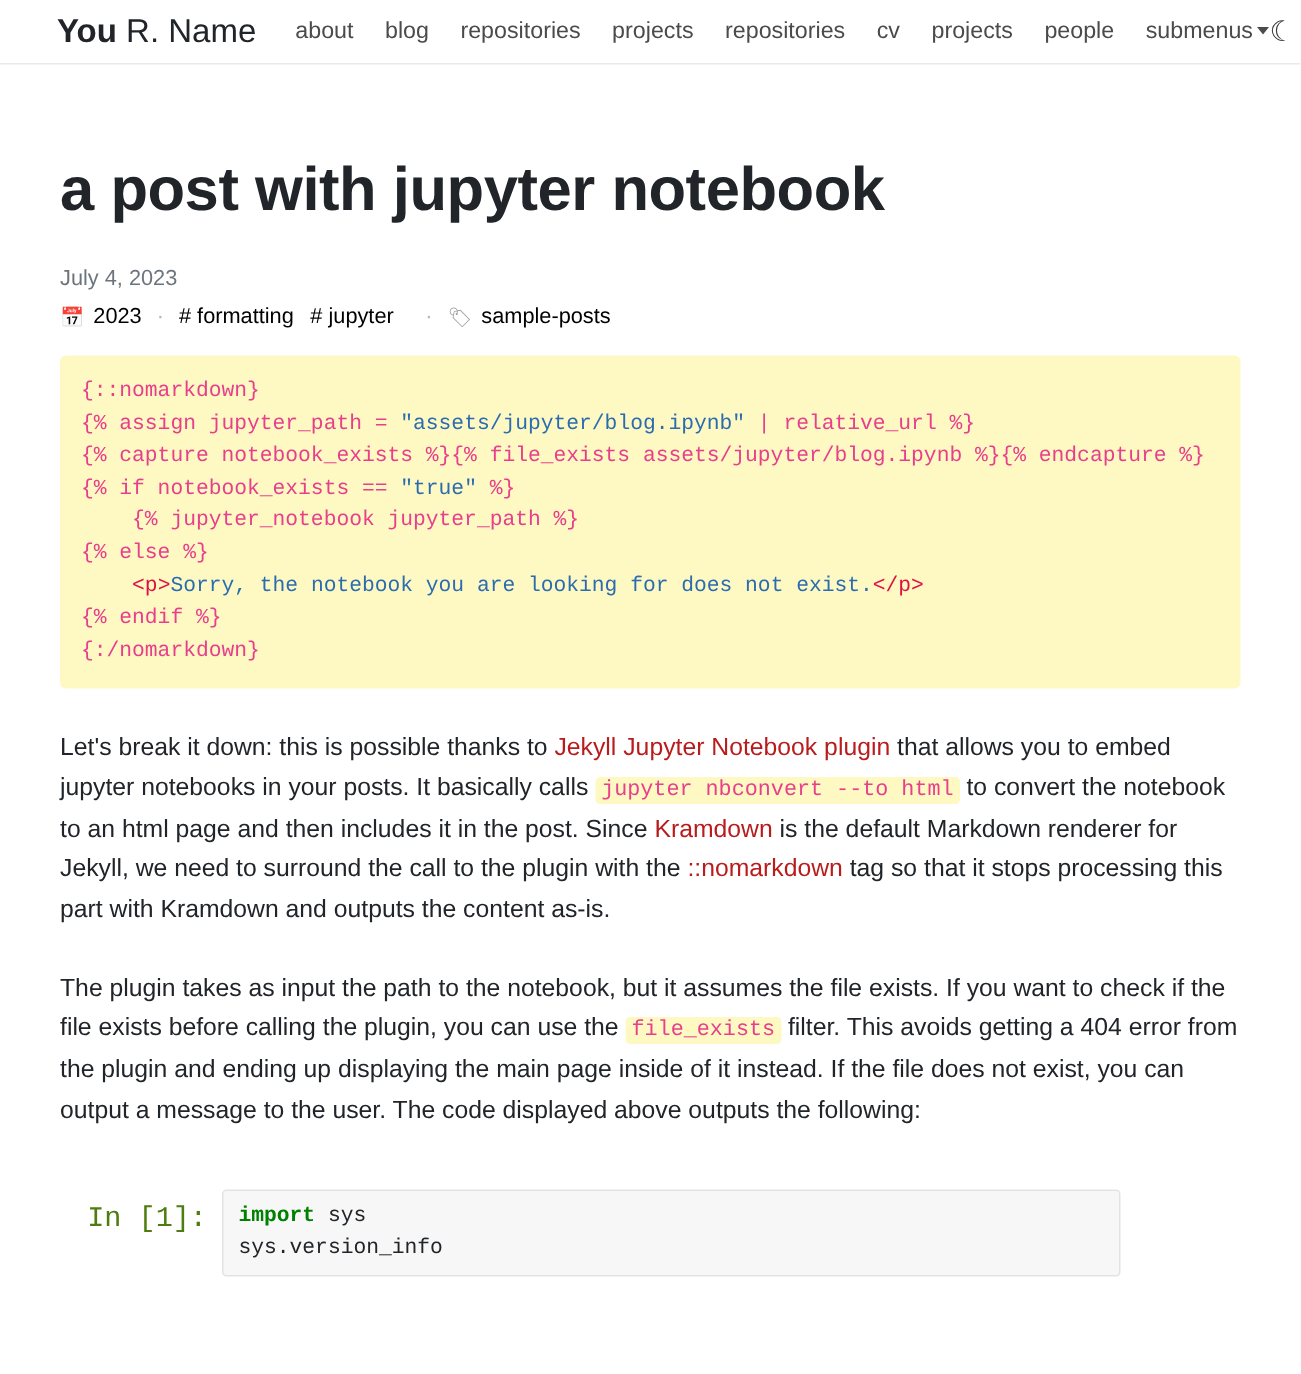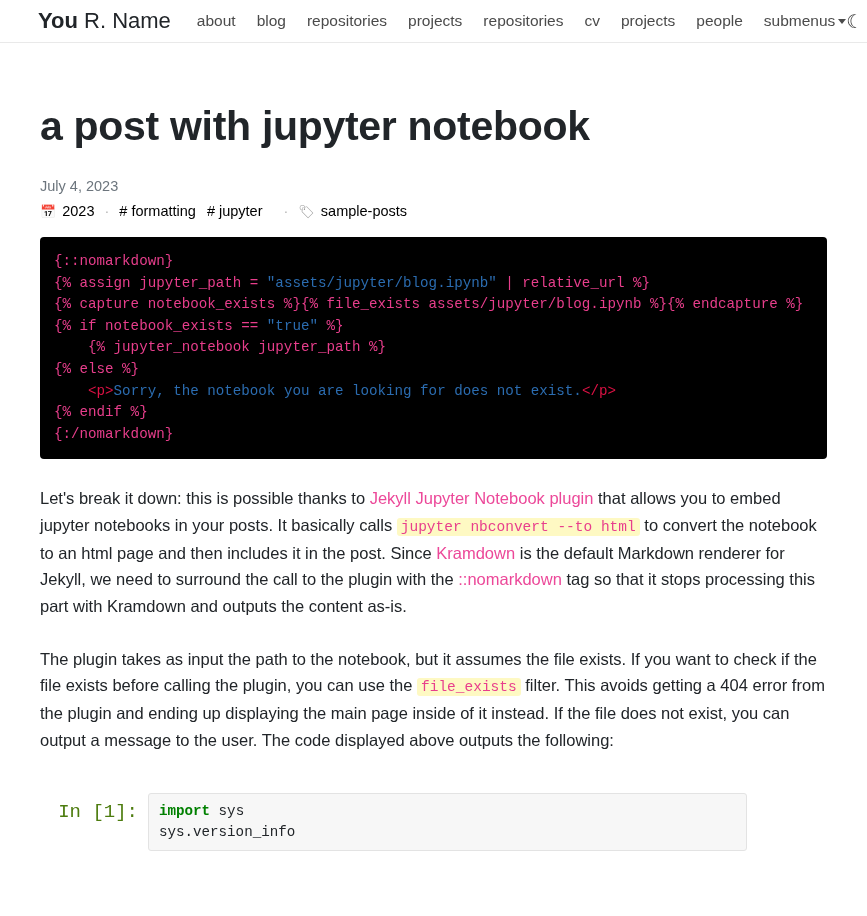--- a/index.html
+++ b/index.html
@@ -102,36 +102,36 @@
   .tag-item { margin-right: 11px; }
 
   p.body-text {
     font-size: 16.5px;
     line-height: 1.62;
     color: #212529;
     margin: 26px 0 0 0;
   }
   p.body-text.first { margin-top: 44px; }
 
-  a.inline-link { color: #ec4899; text-decoration: none; }
+  a.inline-link { color: #b91c1c; text-decoration: none; }
 
   code.inline-code {
     font-family: "Liberation Mono", "DejaVu Sans Mono", monospace;
     font-size: 14.5px;
     background: #fef9c3;
     color: #e83e8c;
     padding: 1px 4px;
     border-radius: 3px;
     white-space: nowrap;
   }
 
   
   .code-block {
     margin-top: 18px;
-    background: #000000;
+    background: #fef9c3;
     border-radius: 4px;
     padding: 14px 14px 14px 14px;
     overflow: hidden;
   }
   .code-block pre {
     margin: 0;
     font-family: "Liberation Mono", "DejaVu Sans Mono", monospace;
     font-size: 14.2px;
     line-height: 1.52;
     color: #333333;

